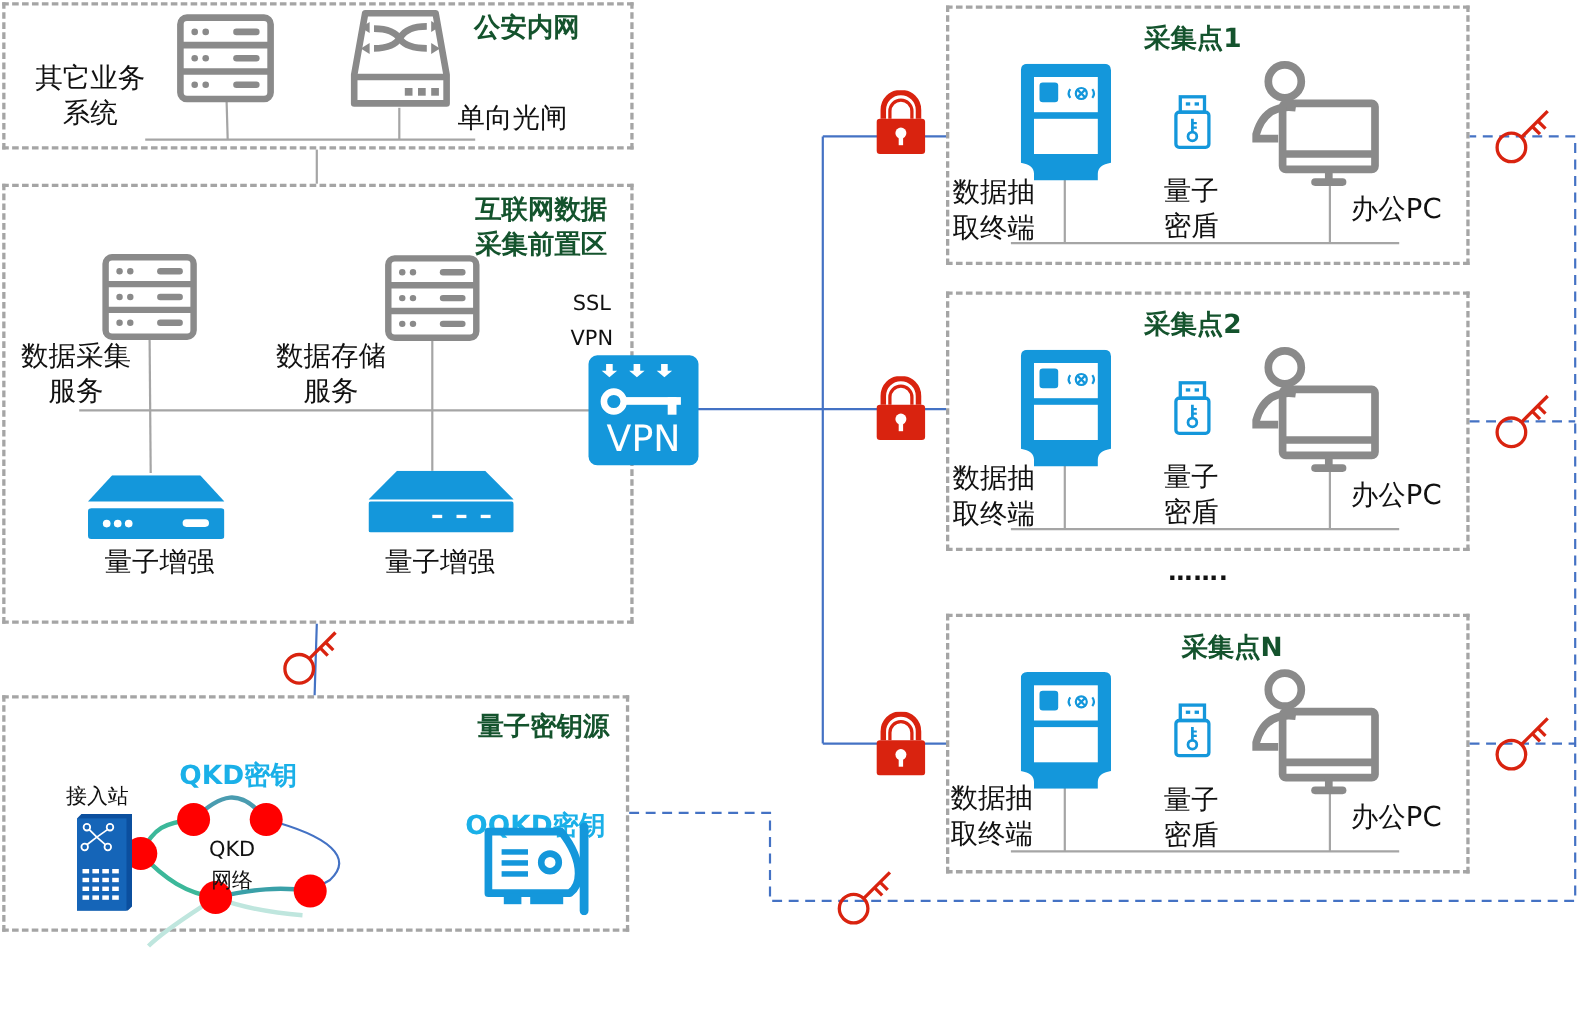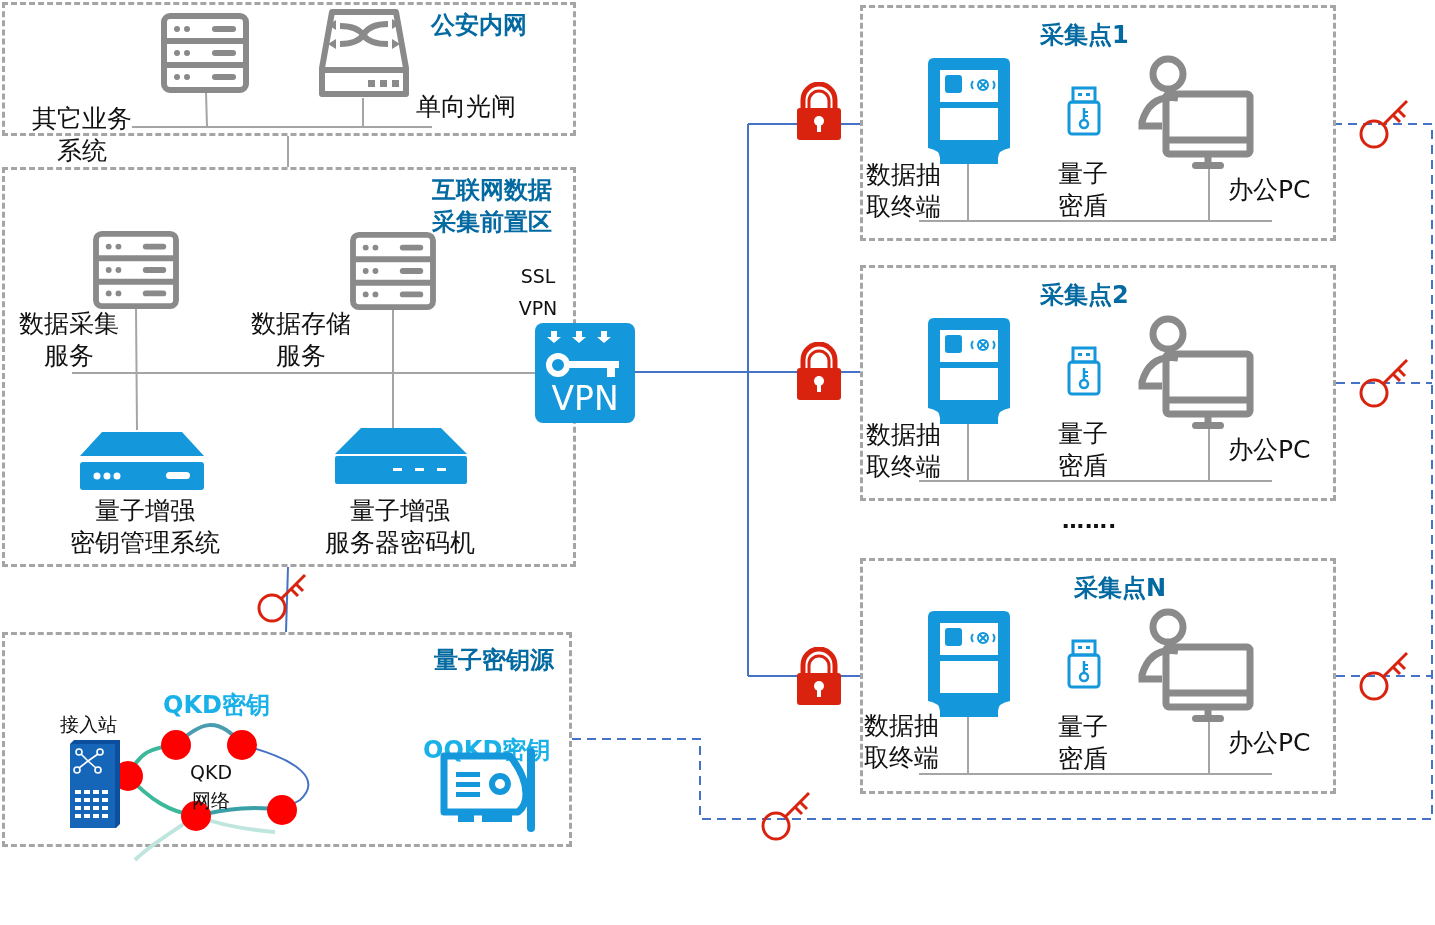--- a/index.html
+++ b/index.html
@@ -1,20 +1,20 @@
 <!DOCTYPE html>
 <html><head>
 <meta charset="utf-8">
 <style>
   html, body { margin:0; padding:0; background:#ffffff; }
   body { width:1435px; height:925px; position:relative; overflow:hidden;
          font-family:"DejaVu Sans","Liberation Sans",sans-serif; color:#111; }
   .abs { position:absolute; }
   .zone { position:absolute; border:3px dashed #a5a5a5; box-sizing:border-box; }
-  .title { position:absolute; font-weight:bold; font-size:24px; color:#0369a1; white-space:nowrap; line-height:32px; }
+  .title { position:absolute; font-weight:bold; font-size:24px; color:#14532d; white-space:nowrap; line-height:32px; }
   .lbl { position:absolute; font-size:25px; line-height:32px; color:#111; white-space:nowrap; text-align:center; }
   .lbl span { display:block; }
   .small { font-size:19px; }
   .cyan { color:#1ab0e8; font-weight:bold; font-size:24px; }
   svg.layer { position:absolute; left:0; top:0; }
   .dots { position:absolute; font-weight:bold; font-size:22px; letter-spacing:1px; }
 </style>
 </head>
 <body>
 
@@ -76,21 +76,21 @@
   <g fill="#ff0000">
     <circle cx="128" cy="776" r="15"></circle>
     <circle cx="176" cy="745" r="15"></circle>
     <circle cx="242" cy="745" r="15"></circle>
     <circle cx="196" cy="816" r="15"></circle>
     <circle cx="282" cy="810" r="15"></circle>
   </g>
 </svg>
 
 <div class="title" style="left:431px;top:9px;">公安内网</div>
-<div class="lbl" style="left:22px;top:55px;width:120px;margin-top:48px;">
+<div class="lbl" style="left:22px;top:55px;width:120px;">
   <span>其它业务</span>
   <span>系统</span>
 </div>
 <svg class="abs" style="left:160px;top:12px;" width="90" height="82" viewBox="0 0 90 82">
   <g fill="none" stroke="#8a8a8a" stroke-width="6">
       <rect x="4" y="4" width="82" height="74" rx="6"></rect>
       <line x1="4" y1="29" x2="86" y2="29"></line>
       <line x1="4" y1="53" x2="86" y2="53"></line>
     </g>
   <g fill="#8a8a8a">
@@ -206,25 +206,23 @@
   <path d="M26,0 H106 L132,26 H0 Z" fill="#1497db"></path>
   <rect x="0" y="28" width="132" height="28" rx="2" fill="#1497db"></rect>
   <g fill="#fff">
       <rect x="58" y="40" width="9" height="3"></rect>
       <rect x="80" y="40" width="9" height="3"></rect>
       <rect x="102" y="40" width="9" height="3"></rect>
     </g>
 </svg>
 <div class="lbl" style="left:55px;top:495px;width:180px;">
   <span>量子增强</span>
-  <span>密钥管理系统</span>
 </div>
 <div class="lbl" style="left:310px;top:495px;width:180px;">
   <span>量子增强</span>
-  <span>服务器密码机</span>
 </div>
 
 <div class="title" style="left:414px;top:644px;margin-left:20px;">量子密钥源</div>
 <div class="abs cyan" style="left:163px;top:689px;text-align:right;">QKD密钥</div>
 <div class="abs cyan" style="left:423px;top:689px;margin-top:45px;">OQKD密钥</div>
 <div class="lbl small" style="left:60px;top:708px;">接入站</div>
 <svg class="abs" style="left:70px;top:740px;" width="52" height="88" viewBox="0 0 52 88">
   <path d="M0,4 L4,0 H50 V84 L46,88 H0Z" fill="#0b4f9e"></path>
   <rect x="0" y="4" width="45" height="84" fill="#1565b8"></rect>
   <g fill="none" stroke="#fff" stroke-width="1.6">

